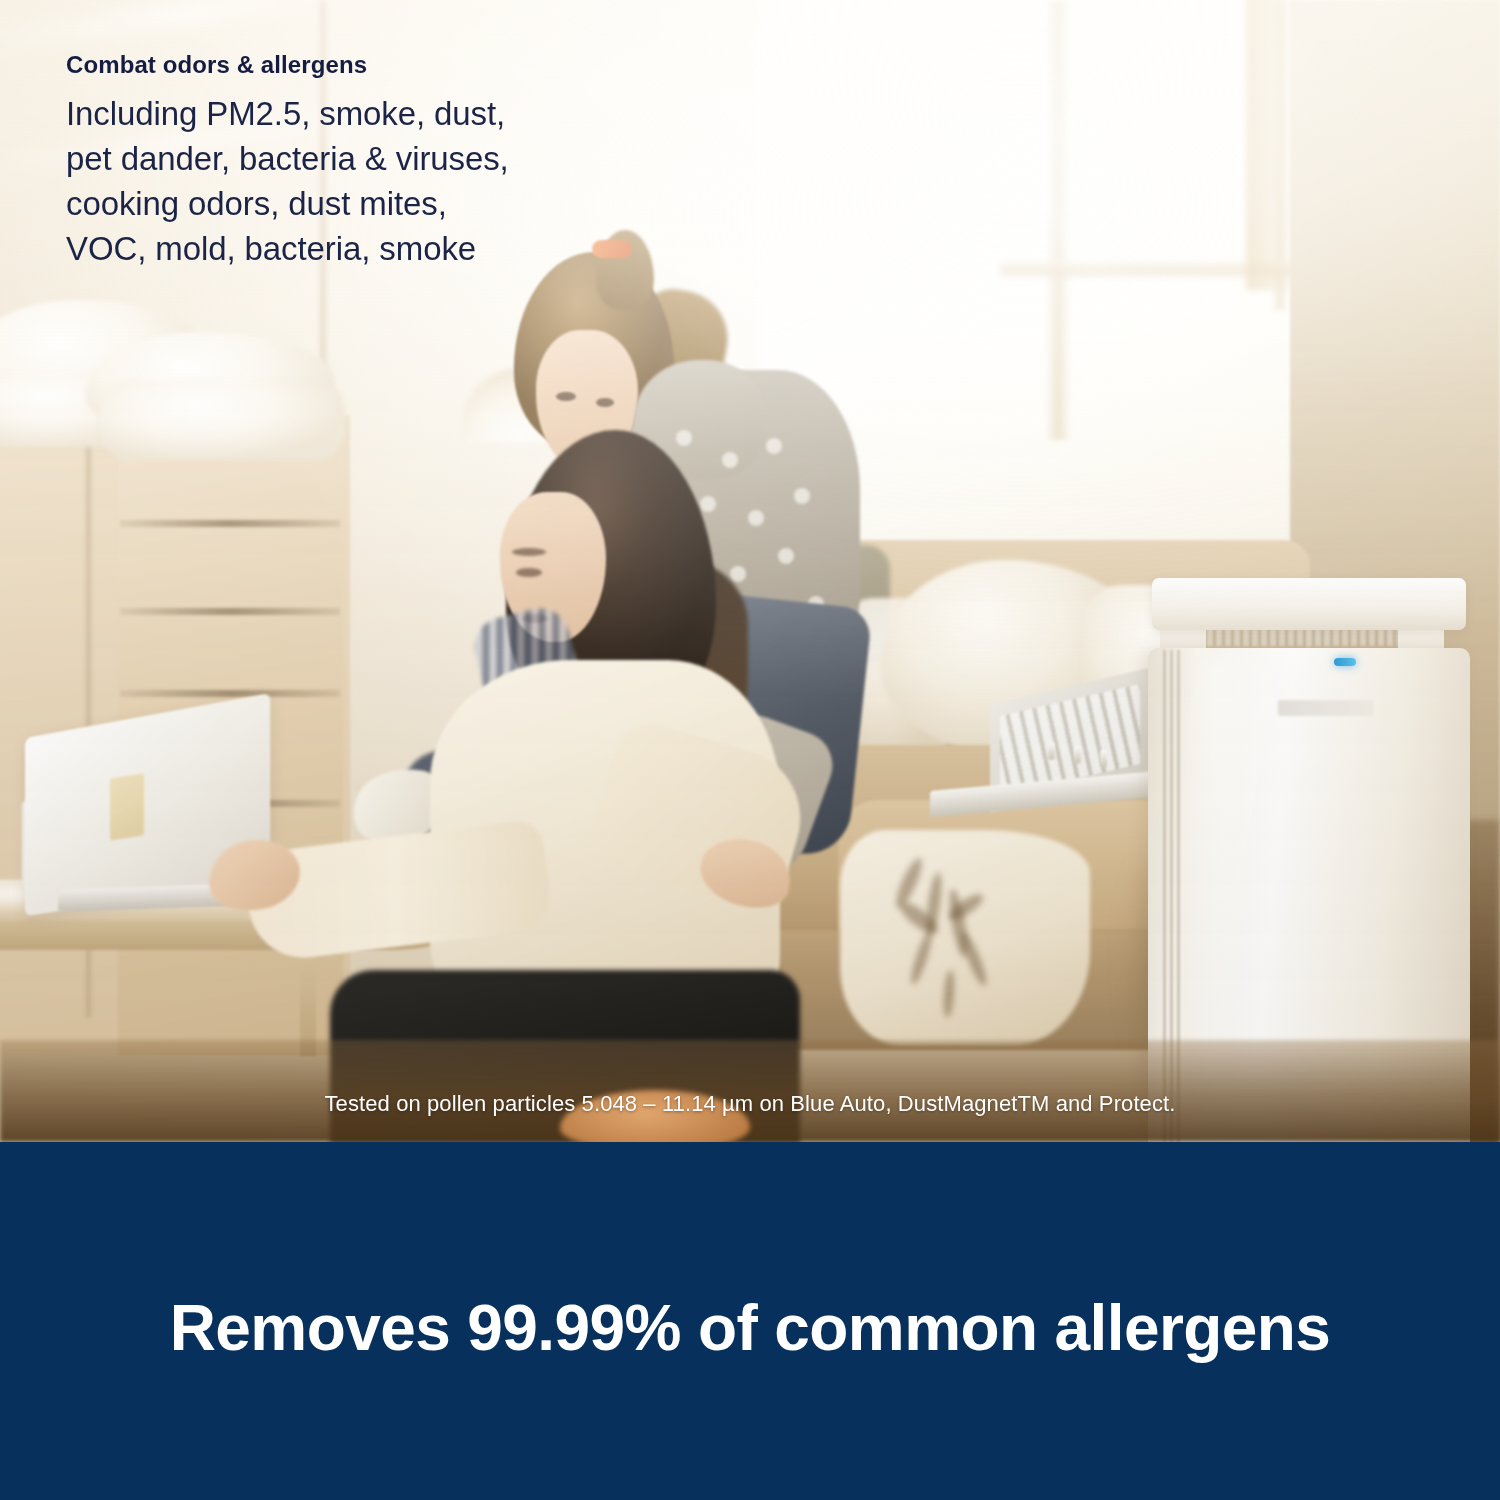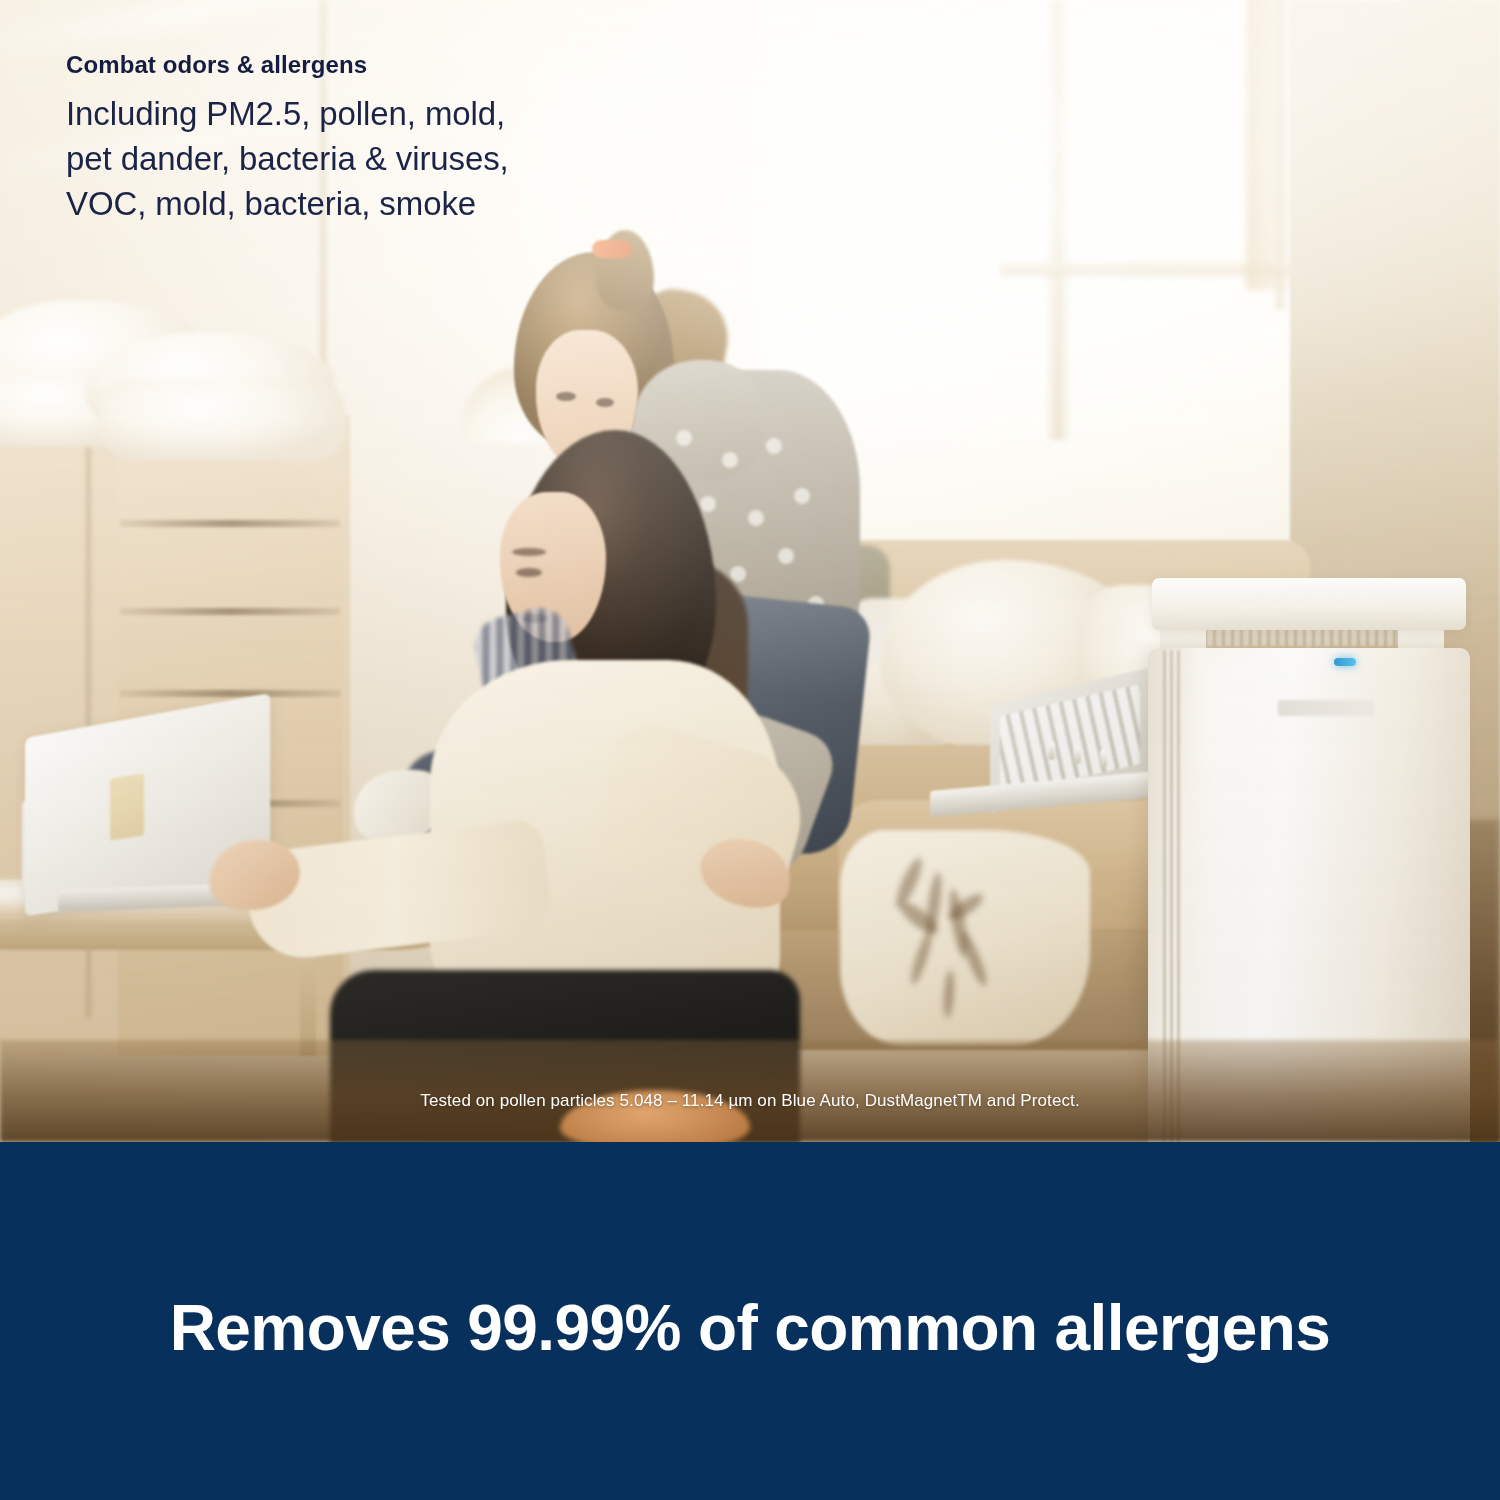--- a/index.html
+++ b/index.html
@@ -510,21 +510,21 @@
     font-weight:normal;
     color:#1b2447;
     line-height:45px;
     letter-spacing:-0.1px;
     white-space:nowrap;
   }
 
   #footnote {
     position:absolute; left:0; top:1091px; width:1500px;
     text-align:center;
-    font-size:17px;
+    font-size:22px;
     color:#ffffff;
     letter-spacing:0.1px;
     z-index:40;
     text-shadow:0 1px 3px rgba(40,25,10,0.45);
   }
 
   
   #banner {
     position:absolute;
     left:0; top:1142px;
@@ -670,22 +670,23 @@
     <div class="ap-led"></div>
     <div class="ap-logo"></div>
 
     <div class="floor"></div>
     <div class="floor-obj"></div>
 
     <div class="haze"></div>
 
     <div id="copy-block">
       <div id="headline">Combat odors &amp; allergens</div>
-      <div class="body-line">Including PM2.5, pollen, mold,</div>
+      <div class="body-line">Including PM2.5, smoke, dust,</div>
       <div class="body-line">pet dander, bacteria &amp; viruses,</div>
+      <div class="body-line">cooking odors, dust mites,</div>
       <div class="body-line">VOC, mold, bacteria, smoke</div>
     </div>
 
     <div id="footnote">Tested on pollen particles 5.048 – 11.14 µm on Blue Auto, DustMagnetTM and Protect.</div>
 
   </div>
 
   <div id="banner">
     <div id="banner-text">Removes 99.99% of common allergens</div>
   </div>

